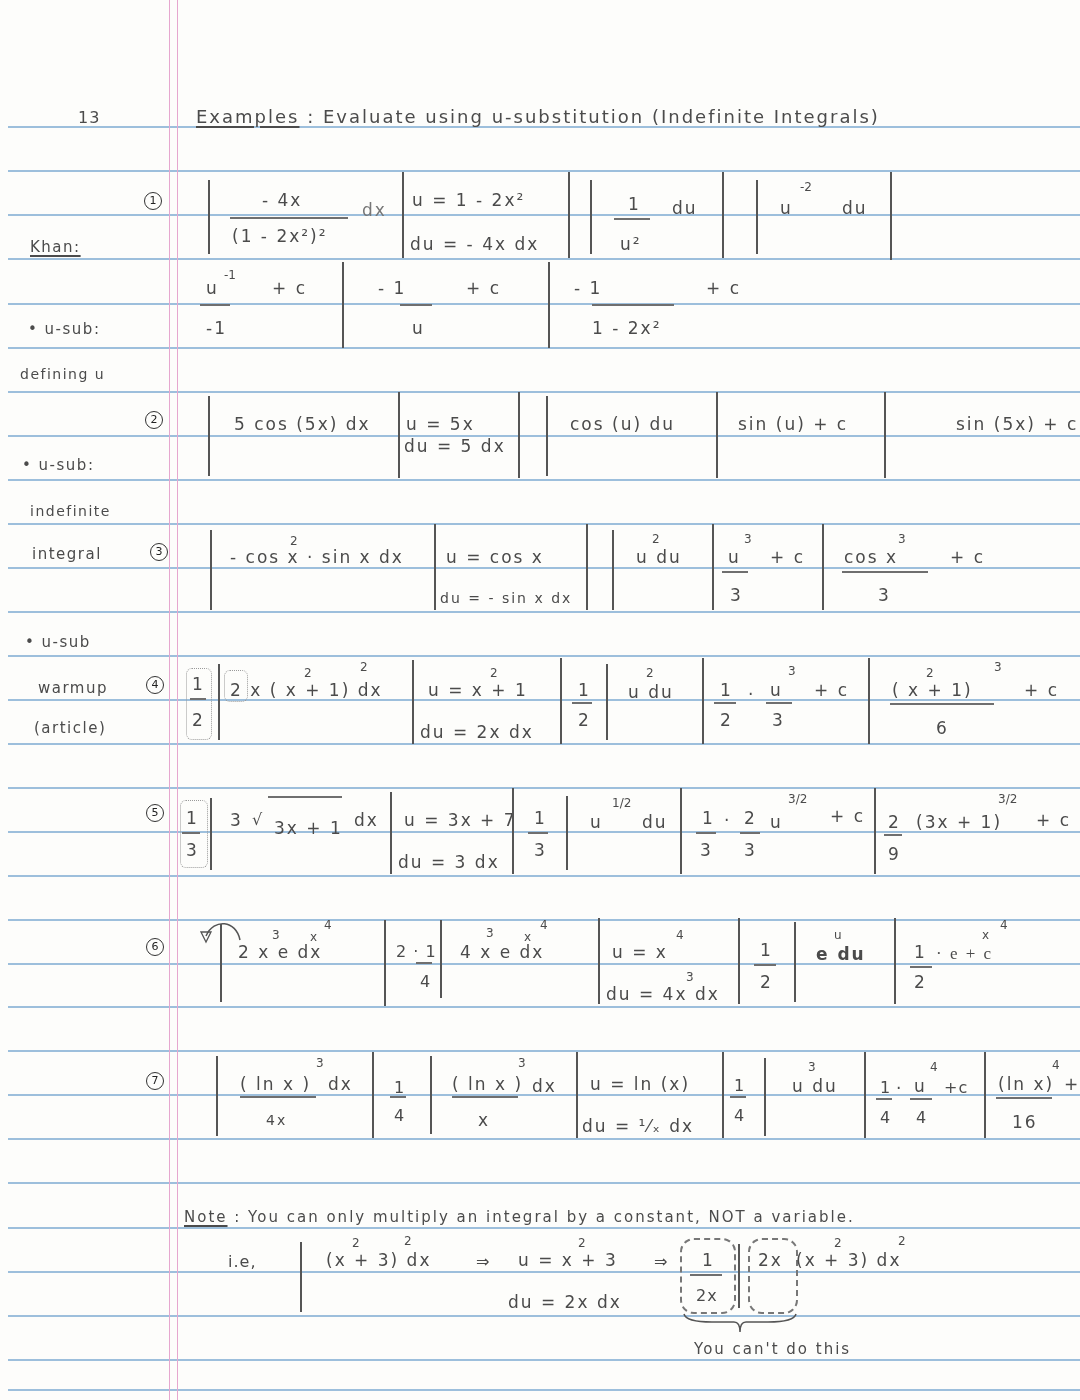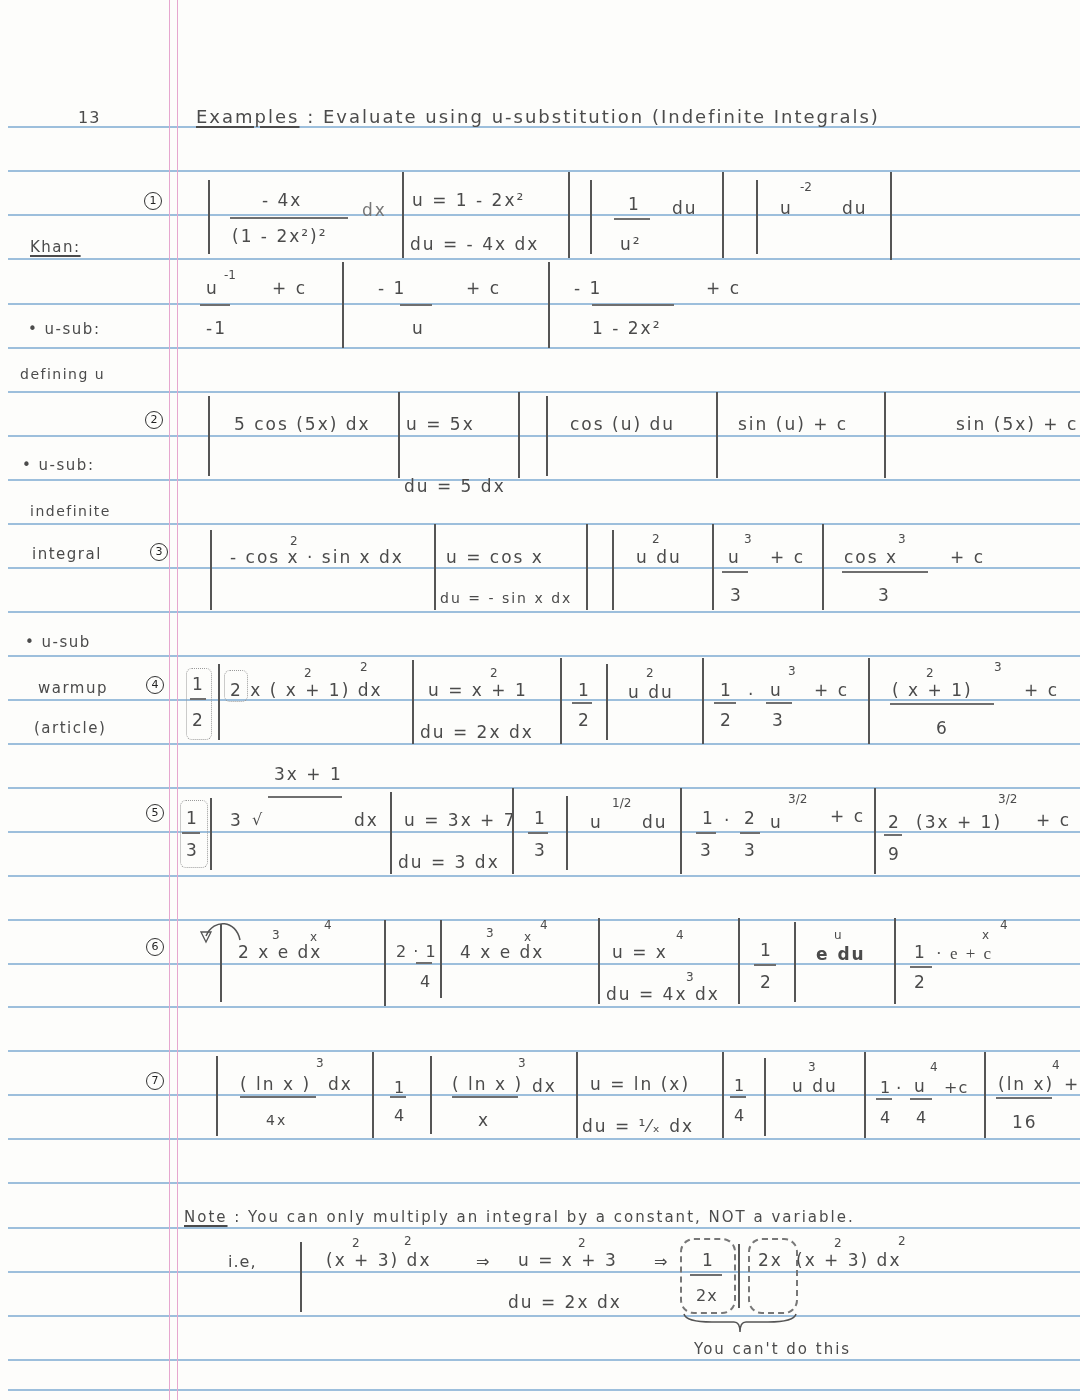--- a/index.html
+++ b/index.html
@@ -116,21 +116,21 @@
   <div class="t" style="left:592px; top:318px;">1 - 2x²</div>
   <div class="t" style="left:706px; top:278px;">+ c</div>
 </div>
 
 <div>
   <div class="circ" style="left:145px; top:411px;">2</div>
   <div class="vbar" style="left:208px; top:396px; height:80px;"></div>
   <div class="t" style="left:234px; top:414px;">5 cos (5x) dx</div>
   <div class="vbar" style="left:398px; top:392px; height:86px;"></div>
   <div class="t" style="left:406px; top:414px;">u = 5x</div>
-  <div class="t" style="left:404px; top:476px;">du = 5 dx</div>
+  <div class="t" style="left:404px; top:436px;">du = 5 dx</div>
   <div class="vbar" style="left:518px; top:392px; height:86px;"></div>
   <div class="vbar" style="left:546px; top:396px; height:80px;"></div>
   <div class="t" style="left:570px; top:414px;">cos (u) du</div>
   <div class="vbar" style="left:716px; top:392px; height:86px;"></div>
   <div class="t" style="left:738px; top:414px;">sin (u) + c</div>
   <div class="vbar" style="left:884px; top:392px; height:86px;"></div>
   <div class="t" style="left:956px; top:414px;">sin (5x) + c</div>
 </div>
 
 <div>
@@ -203,21 +203,21 @@
 <div>
   <div class="circ" style="left:146px; top:804px;">5</div>
   <div class="dotbox" style="left:180px; top:800px; width:26px; height:66px;"></div>
   <div class="t" style="left:186px; top:808px;">1</div>
   <div class="hbar" style="left:182px; top:832px; width:18px;"></div>
   <div class="t" style="left:186px; top:840px;">3</div>
   <div class="vbar" style="left:210px; top:798px; height:72px;"></div>
   <div class="t" style="left:230px; top:810px;">3</div>
   <div class="t" style="left:252px; top:810px; font-size:16px;">√</div>
   <div class="hbar" style="left:268px; top:796px; width:74px; height:1.5px;"></div>
-  <div class="t" style="left:274px; top:764px;">3x + 1</div>
+  <div class="t" style="left:274px; top:818px;">3x + 1</div>
   <div class="t" style="left:354px; top:810px;">dx</div>
   <div class="vbar" style="left:390px; top:792px; height:82px;"></div>
   <div class="t" style="left:404px; top:810px;">u = 3x + 7</div>
   <div class="t" style="left:398px; top:852px;">du = 3 dx</div>
   <div class="vbar" style="left:512px; top:788px; height:86px;"></div>
   <div class="t" style="left:534px; top:808px;">1</div>
   <div class="hbar" style="left:528px; top:832px; width:20px;"></div>
   <div class="t" style="left:534px; top:840px;">3</div>
   <div class="vbar" style="left:566px; top:796px; height:74px;"></div>
   <div class="t" style="left:590px; top:812px;">u</div>

